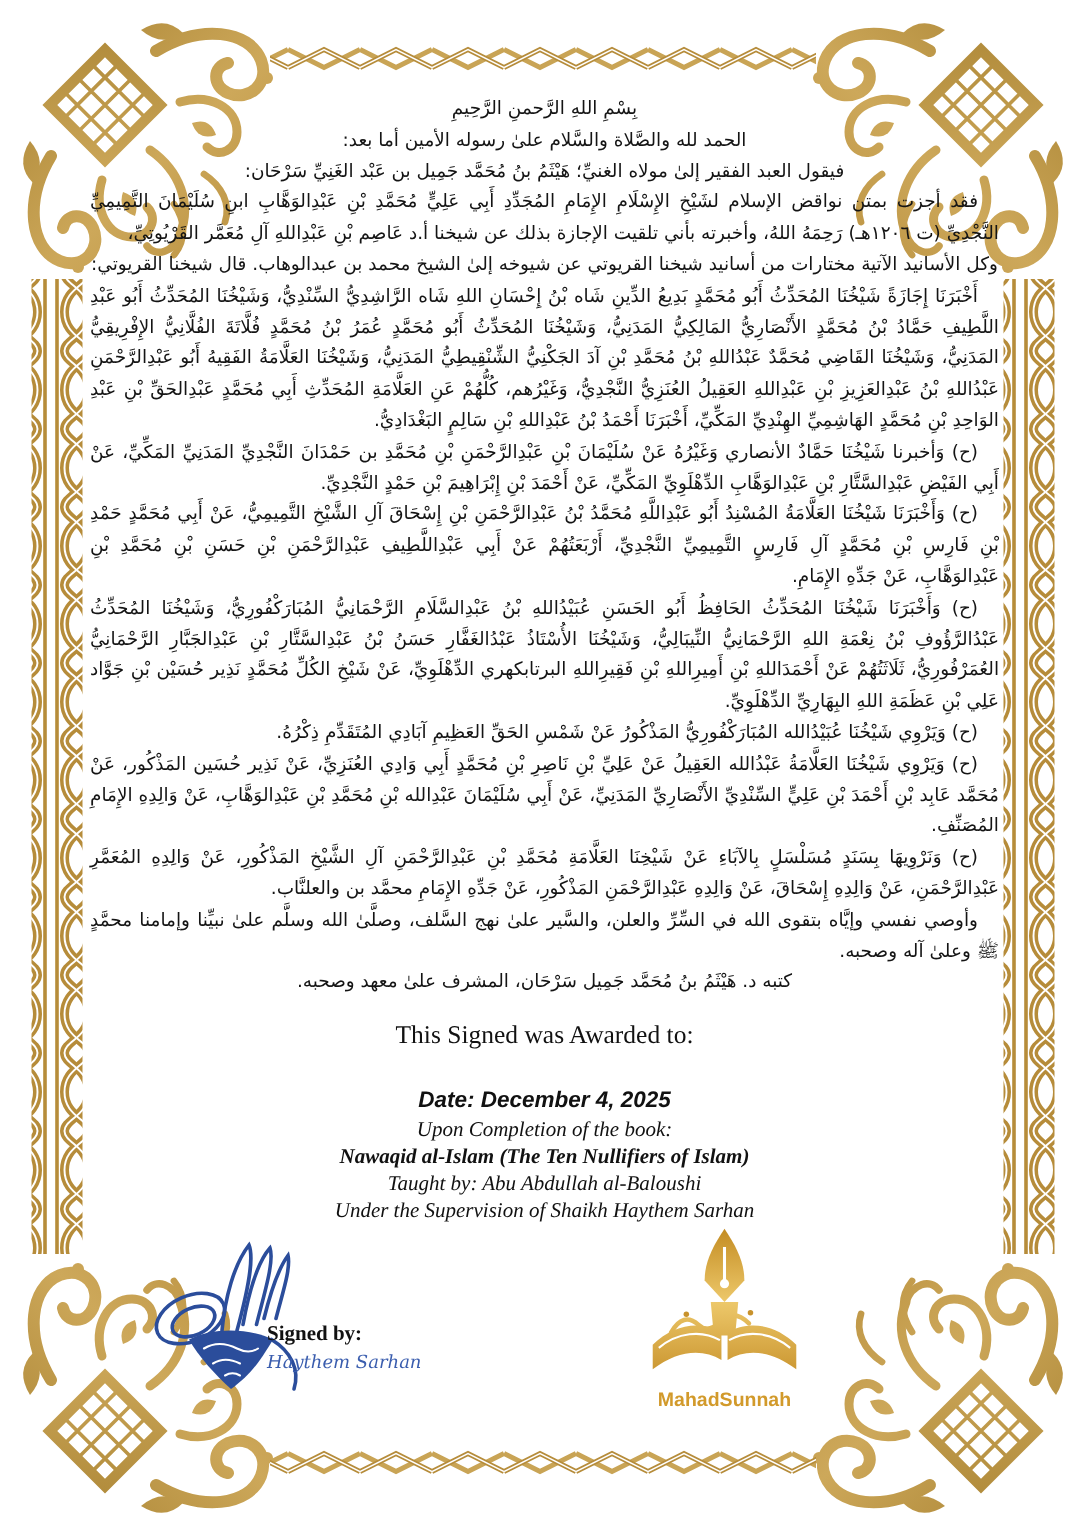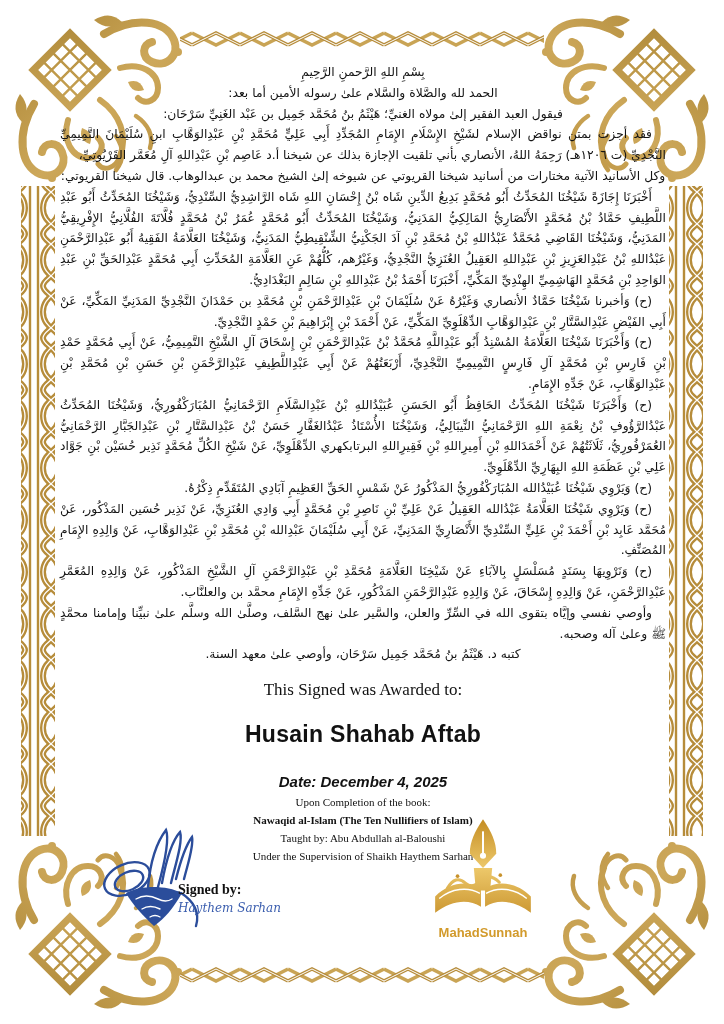--- a/index.html
+++ b/index.html
@@ -11,21 +11,21 @@
   .arabic{direction:rtl;color:#141414;font-size:12.3px;line-height:20.8px;}
   .arabic p{margin:0;}
   .arabic .c{text-align:center;}
   .arabic .j{text-align:justify;text-indent:14px;}
   
   .award{text-align:center;color:#111;}
   .award p{margin:0;}
   .award-heading{font-family:"Liberation Serif",serif;font-size:17px;margin-top:15px !important;}
   .recipient{font-family:"Liberation Sans",sans-serif;font-weight:700;font-size:23px;margin-top:21px !important;letter-spacing:.3px;}
   .award-date{font-family:"Liberation Sans",sans-serif;font-weight:700;font-size:15px;margin-top:25px !important;margin-bottom:3px !important;font-style:italic;}
-  .serif-line{font-family:"Liberation Serif",serif;font-size:11px;line-height:18px;}
+  .serif-line{font-family:"Liberation Serif",serif;font-size:14px;line-height:18px;font-style:italic;}
   .bold{font-weight:700;}
   
   .tughra{position:absolute;left:96px;top:824px;}
   .sign-block{position:absolute;left:178px;top:882px;width:200px;text-align:left;}
   .sign-label{font-family:"Liberation Serif",serif;font-weight:700;font-size:14px;margin:0;color:#111;}
   .sign-name{font-family:"DejaVu Serif",serif;font-style:italic;font-size:12px;color:#3a5dae;margin:3px 0 0;}
   .logo{position:absolute;left:424px;top:816px;width:118px;text-align:center;}
   .logo-text{font-family:"Liberation Sans",sans-serif;font-weight:700;font-size:13px;color:#d29a2b;margin-top:1px;}
 </style>
 </head>
@@ -88,36 +88,35 @@
     <rect x="180" y="966" width="364" height="26" fill="url(#hlace)"></rect>
     <rect x="21" y="186" width="34" height="650" fill="url(#vchain)"></rect>
     <rect x="669" y="186" width="34" height="650" fill="url(#vchain)"></rect>
   </svg>
 
   <div class="content">
     <div class="arabic">
       <p class="c">بِسْمِ اللهِ الرَّحمنِ الرَّحِيمِ</p>
       <p class="c">الحمد لله والصَّلاة والسَّلام علىٰ رسوله الأمين أما بعد:</p>
       <p class="c">فيقول العبد الفقير إلىٰ مولاه الغنيِّ؛ هَيْثَمُ بنُ مُحَمَّد جَمِيل بن عَبْد الغَنِيِّ سَرْحَان:</p>
-      <p class="j">فقد أجزت بمتن نواقض الإسلام لشَيْخِ الإِسْلَامِ الإِمَامِ المُجَدِّدِ أَبِي عَلِيٍّ مُحَمَّدِ بْنِ عَبْدِالوَهَّابِ ابنِ سُلَيْمَانَ التَّمِيمِيِّ النَّجْدِيِّ (ت ١٢٠٦هـ) رَحِمَهُ اللهُ، الأنصاري بأني تلقيت الإجازة بذلك عن شيخنا أ.د عَاصِم بْنِ عَبْدِاللهِ آلِ مُعَمَّر القَرْيُوتِيِّ،</p>
+      <p class="j">فقد أجزت بمتن نواقض الإسلام لشَيْخِ الإِسْلَامِ الإِمَامِ المُجَدِّدِ أَبِي عَلِيٍّ مُحَمَّدِ بْنِ عَبْدِالوَهَّابِ ابنِ سُلَيْمَانَ التَّمِيمِيِّ النَّجْدِيِّ (ت ١٢٠٦هـ) رَحِمَهُ اللهُ، وأخبرته بأني تلقيت الإجازة بذلك عن شيخنا أ.د عَاصِم بْنِ عَبْدِاللهِ آلِ مُعَمَّر القَرْيُوتِيِّ،</p>
       <p class="c">وكل الأسانيد الآتية مختارات من أسانيد شيخنا القريوتي عن شيوخه إلىٰ الشيخ محمد بن عبدالوهاب. قال شيخنا القريوتي:</p>
       <p class="j">أَخْبَرَنَا إِجَازَةً شَيْخُنَا المُحَدِّثُ أَبُو مُحَمَّدٍ بَدِيعُ الدِّينِ شَاه بْنُ إِحْسَانِ اللهِ شَاه الرَّاشِدِيُّ السِّنْدِيُّ، وَشَيْخُنَا المُحَدِّثُ أَبُو عَبْدِ اللَّطِيفِ حَمَّادُ بْنُ مُحَمَّدٍ الأَنْصَارِيُّ المَالِكِيُّ المَدَنِيُّ، وَشَيْخُنَا المُحَدِّثُ أَبُو مُحَمَّدٍ عُمَرُ بْنُ مُحَمَّدٍ فُلَّاتَةَ الفُلَّانِيُّ الإِفْرِيقِيُّ المَدَنِيُّ، وَشَيْخُنَا القَاضِي مُحَمَّدٌ عَبْدُاللهِ بْنُ مُحَمَّدِ بْنِ آدَ الجَكْنِيُّ الشِّنْقِيطِيُّ المَدَنِيُّ، وَشَيْخُنَا العَلَّامَةُ الفَقِيهُ أَبُو عَبْدِالرَّحْمَنِ عَبْدُاللهِ بْنُ عَبْدِالعَزِيزِ بْنِ عَبْدِاللهِ العَقِيلُ العُنَزِيُّ النَّجْدِيُّ، وَغَيْرُهم، كُلُّهُمْ عَنِ العَلَّامَةِ المُحَدِّثِ أَبِي مُحَمَّدٍ عَبْدِالحَقِّ بْنِ عَبْدِ الوَاحِدِ بْنِ مُحَمَّدٍ الهَاشِمِيِّ الهِنْدِيِّ المَكِّيِّ، أَخْبَرَنَا أَحْمَدُ بْنُ عَبْدِاللهِ بْنِ سَالِمٍ البَغْدَادِيُّ.</p>
       <p class="j">(ح) وَأخبرنا شَيْخُنَا حَمَّادٌ الأنصاري وَغَيْرُهُ عَنْ سُلَيْمَانَ بْنِ عَبْدِالرَّحْمَنِ بْنِ مُحَمَّدِ بن حَمْدَانَ النَّجْدِيِّ المَدَنِيِّ المَكِّيِّ، عَنْ أَبِي الفَيْضِ عَبْدِالسَّتَّارِ بْنِ عَبْدِالوَهَّابِ الدِّهْلَوِيِّ المَكِّيِّ، عَنْ أَحْمَدَ بْنِ إِبْرَاهِيمَ بْنِ حَمْدٍ النَّجْدِيِّ.</p>
       <p class="j">(ح) وَأَخْبَرَنَا شَيْخُنَا العَلَّامَةُ المُسْنِدُ أَبُو عَبْدِاللَّهِ مُحَمَّدُ بْنُ عَبْدِالرَّحْمَنِ بْنِ إِسْحَاقَ آلِ الشَّيْخِ التَّمِيمِيُّ، عَنْ أَبِي مُحَمَّدٍ حَمْدِ بْنِ فَارِسِ بْنِ مُحَمَّدٍ آلِ فَارِسٍ التَّمِيمِيِّ النَّجْدِيِّ، أَرْبَعَتُهُمْ عَنْ أَبِي عَبْدِاللَّطِيفِ عَبْدِالرَّحْمَنِ بْنِ حَسَنِ بْنِ مُحَمَّدِ بْنِ عَبْدِالوَهَّابِ، عَنْ جَدِّهِ الإِمَامِ.</p>
       <p class="j">(ح) وَأَخْبَرَنَا شَيْخُنَا المُحَدِّثُ الحَافِظُ أَبُو الحَسَنِ عُبَيْدُاللهِ بْنُ عَبْدِالسَّلَامِ الرَّحْمَانِيُّ المُبَارَكْفُورِيُّ، وَشَيْخُنَا المُحَدِّثُ عَبْدُالرَّؤُوفِ بْنُ نِعْمَةِ اللهِ الرَّحْمَانِيُّ النِّيبَالِيُّ، وَشَيْخُنَا الأُسْتَاذُ عَبْدُالغَفَّارِ حَسَنُ بْنُ عَبْدِالسَّتَّارِ بْنِ عَبْدِالجَبَّارِ الرَّحْمَانِيُّ العُمَرْفُورِيُّ، ثَلَاثَتُهُمْ عَنْ أَحْمَدَاللهِ بْنِ أَمِيرِاللهِ بْنِ فَقِيرِاللهِ البرتابكهري الدِّهْلَوِيِّ، عَنْ شَيْخِ الكُلِّ مُحَمَّدٍ نَذِير حُسَيْن بْنِ جَوَّاد عَلِي بْنِ عَظَمَةِ اللهِ البِهَارِيِّ الدِّهْلَوِيِّ.</p>
       <p class="j">(ح) وَيَرْوِي شَيْخُنَا عُبَيْدُالله المُبَارَكْفُورِيُّ المَذْكُورُ عَنْ شَمْسِ الحَقِّ العَظِيمِ آبَادِي المُتَقَدِّمِ ذِكْرُهُ.</p>
       <p class="j">(ح) وَيَرْوِي شَيْخُنَا العَلَّامَةُ عَبْدُالله العَقِيلُ عَنْ عَلِيِّ بْنِ نَاصِرِ بْنِ مُحَمَّدٍ أَبِي وَادِي العُنَزِيِّ، عَنْ نَذِير حُسَين المَذْكُور، عَنْ مُحَمَّد عَابِد بْنِ أَحْمَدَ بْنِ عَلِيٍّ السِّنْدِيِّ الأَنْصَارِيِّ المَدَنِيِّ، عَنْ أَبِي سُلَيْمَانَ عَبْدِالله بْنِ مُحَمَّدِ بْنِ عَبْدِالوَهَّابِ، عَنْ وَالِدِهِ الإِمَامِ المُصَنِّفِ.</p>
       <p class="j">(ح) وَنَرْوِيهَا بِسَنَدٍ مُسَلْسَلٍ بِالآبَاءِ عَنْ شَيْخِنَا العَلَّامَةِ مُحَمَّدِ بْنِ عَبْدِالرَّحْمَنِ آلِ الشَّيْخِ المَذْكُورِ، عَنْ وَالِدِهِ المُعَمَّرِ عَبْدِالرَّحْمَنِ، عَنْ وَالِدِهِ إِسْحَاقَ، عَنْ وَالِدِهِ عَبْدِالرَّحْمَنِ المَذْكُورِ، عَنْ جَدِّهِ الإِمَامِ محمَّد بن والعلنَّاب.</p>
       <p class="j">وأوصي نفسي وإيَّاه بتقوى الله في السِّرِّ والعلن، والسَّير علىٰ نهج السَّلف، وصلَّىٰ الله وسلَّم علىٰ نبيِّنا وإمامنا محمَّدٍ ﷺ وعلىٰ آله وصحبه.</p>
-      <p class="c">كتبه د. هَيْثَمُ بنُ مُحَمَّد جَمِيل سَرْحَان، وأوصي علىٰ معهد السنة.</p>
+      <p class="c">كتبه د. هَيْثَمُ بنُ مُحَمَّد جَمِيل سَرْحَان، المشرف علىٰ معهد وصحبه.</p>
     </div>
 
     <div class="award">
       <p class="award-heading">This Signed was Awarded to:</p>
-      <p class="recipient">Husain Shahab Aftab</p>
       <p class="award-date">Date: December 4, 2025</p>
       <p class="serif-line">Upon Completion of the book:</p>
       <p class="serif-line bold">Nawaqid al-Islam (The Ten Nullifiers of Islam)</p>
       <p class="serif-line">Taught by: Abu Abdullah al-Baloushi</p>
       <p class="serif-line">Under the Supervision of Shaikh Haythem Sarhan</p>
     </div>
   </div>
 
   <svg class="tughra" width="118" height="112" viewBox="0 0 118 110" aria-hidden="true">
     <g stroke="#2b4d9b" fill="none" stroke-width="2.4" stroke-linecap="round">

